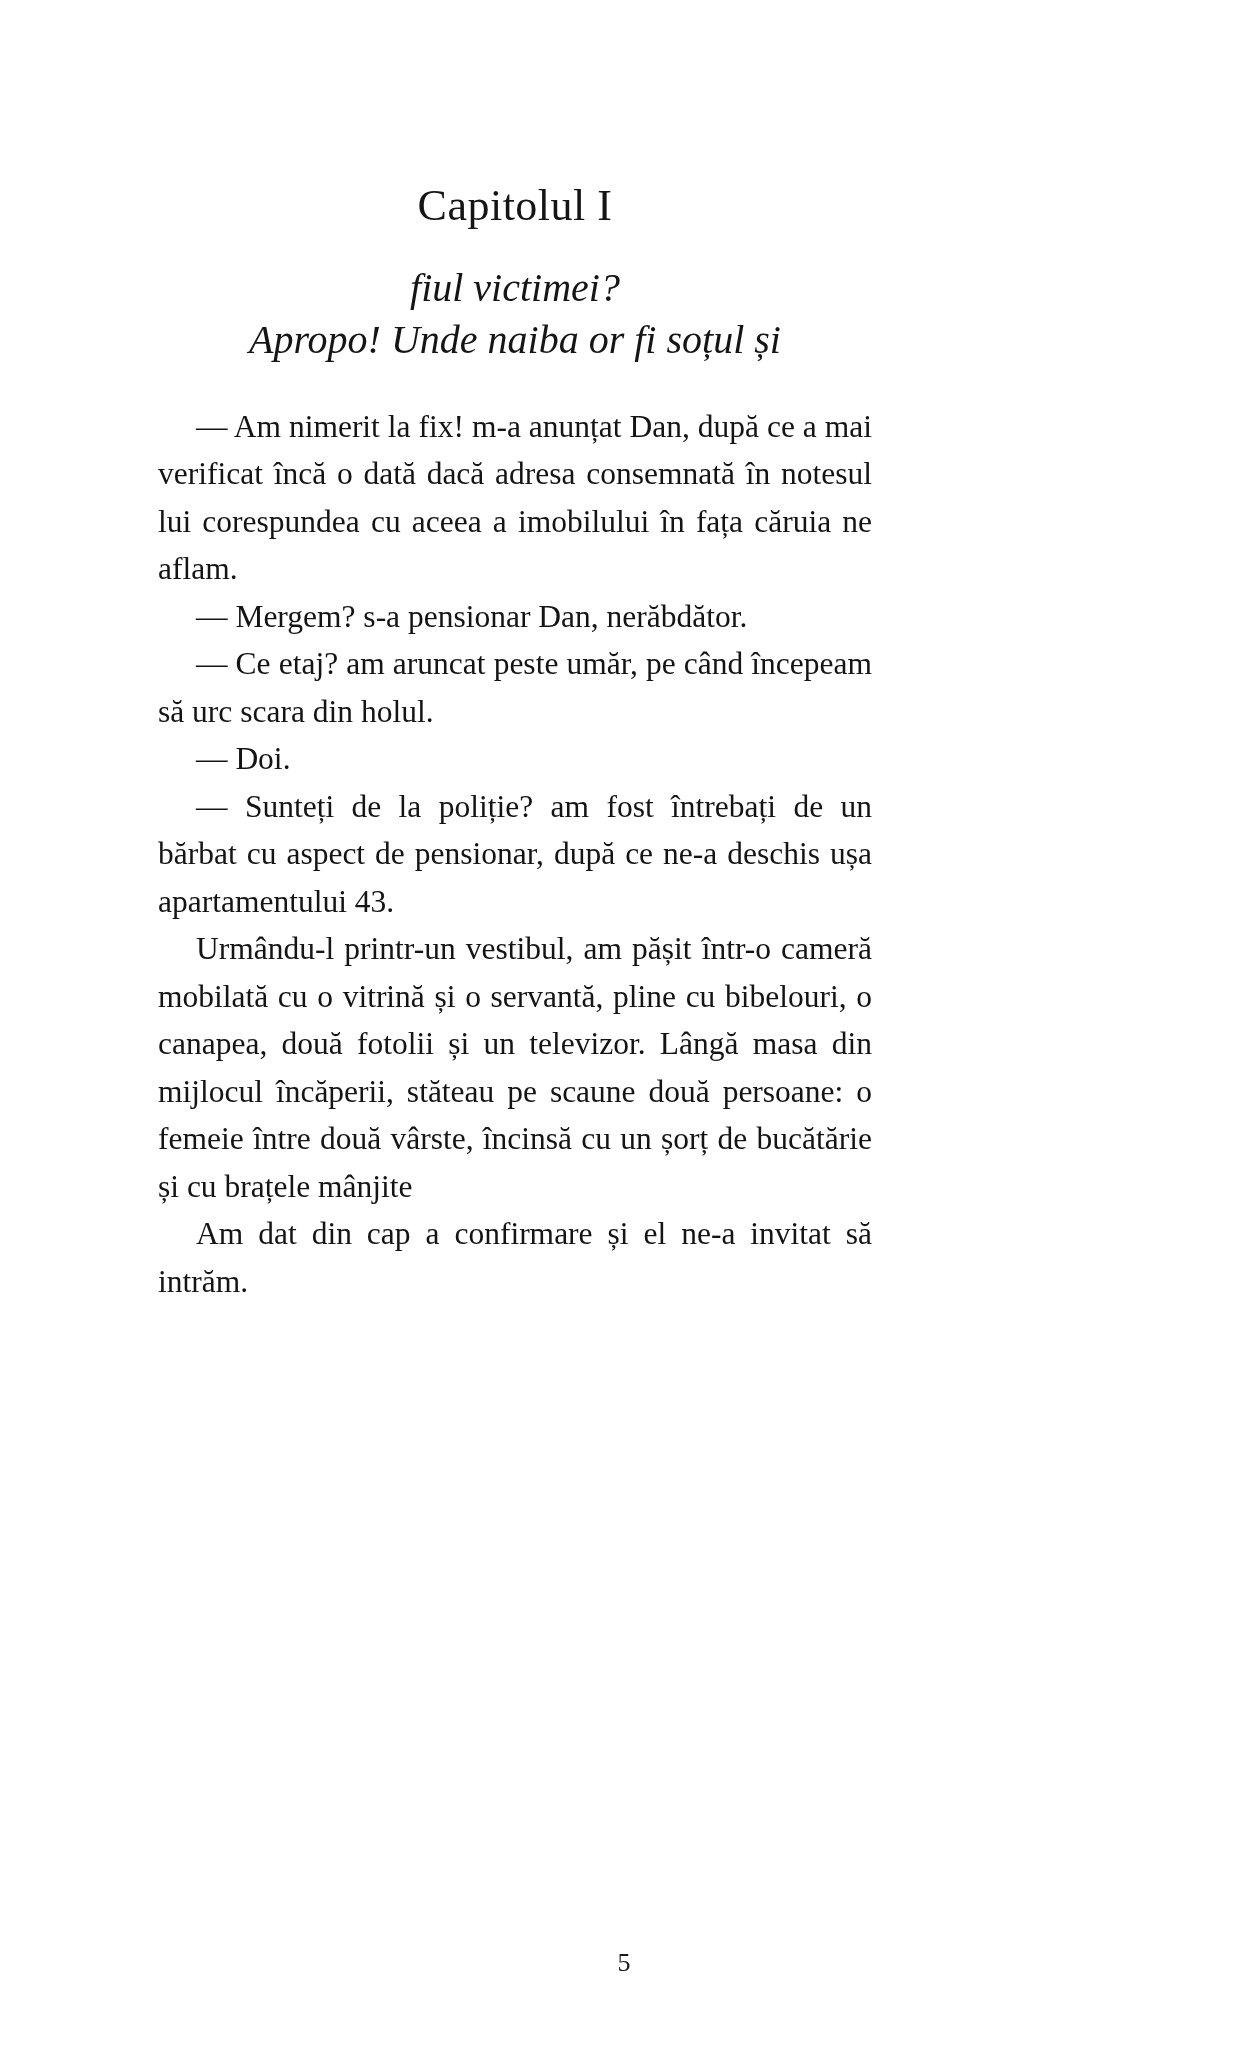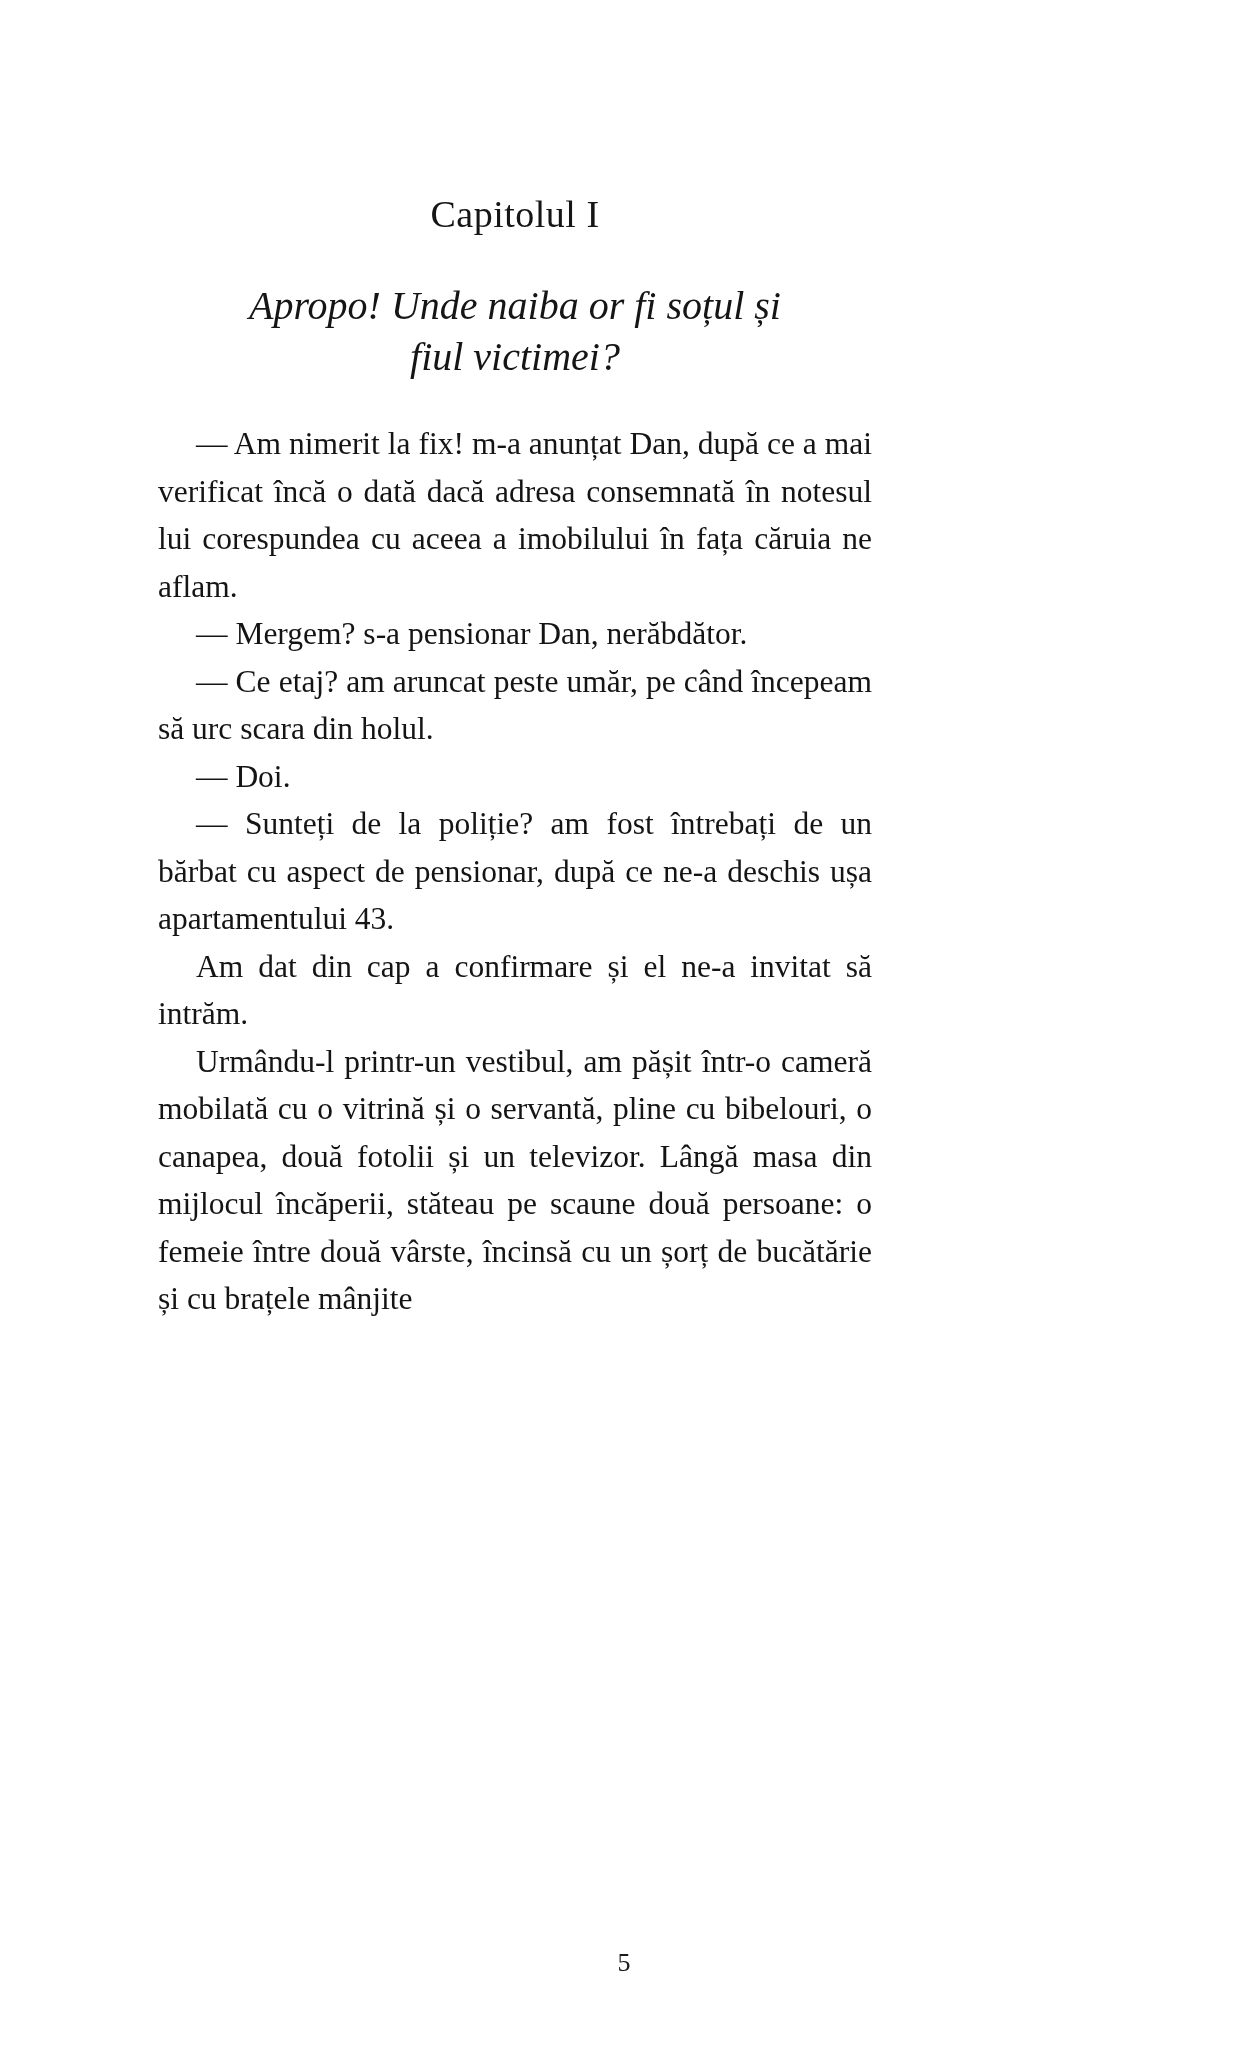--- a/index.html
+++ b/index.html
@@ -17,26 +17,26 @@
     box-sizing: border-box;
   }
   .content {
     position: absolute;
     left: 150px;
     top: 0;
     width: 730px;
   }
   .chapter-number {
     font-family: "Liberation Serif", "DejaVu Serif", serif;
-    font-size: 38px;
+    font-size: 44px;
     font-weight: 400;
     color: #151515;
     text-align: center;
     letter-spacing: 0.5px;
-    margin: 16px;
+    margin: 4px;
     padding-top: 178px;
     line-height: 1.1;
   }
   .chapter-title {
     font-family: "Liberation Serif", "DejaVu Serif", serif;
     font-style: italic;
     font-size: 40px;
     font-weight: 400;
     color: #151515;
     text-align: center;
@@ -80,30 +80,30 @@
 </style>
 </head>
 <body>
 
 <div class="page">
   <div class="content">
 
     <h1 class="chapter-number">Capitolul I</h1>
 
     <h2 class="chapter-title">
+      <span class="tline">fiul victimei?</span>
       <span class="tline">Apropo! Unde naiba or fi soțul și</span>
-      <span class="tline">fiul victimei?</span>
     </h2>
 
     <div class="body-text">
       <p>— Am nimerit la fix! m-a anunțat Dan, după ce a mai verificat încă o dată dacă adresa consemnată în notesul lui corespundea cu aceea a imobilului în fața căruia ne aflam.</p>
       <p class="last-line-full">— Mergem? s-a pensionar Dan, nerăbdător.</p>
       <p>— Ce etaj? am aruncat peste umăr, pe când începeam să urc scara din holul.</p>
       <p class="last-line-full">— Doi.</p>
       <p>— Sunteți de la poliție? am fost întrebați de un bărbat cu aspect de pensionar, după ce ne-a deschis ușa apartamentului 43.</p>
+      <p>Urmându-l printr-un vestibul, am pășit într-o cameră mobilată cu o vitrină și o servantă, pline cu bibelouri, o canapea, două fotolii și un televizor. Lângă masa din mijlocul încăperii, stăteau pe scaune două persoane: o femeie între două vârste, încinsă cu un șorț de bucătărie și cu brațele mânjite</p>
       <p>Am dat din cap a confirmare și el ne-a invitat să intrăm.</p>
-      <p>Urmându-l printr-un vestibul, am pășit într-o cameră mobilată cu o vitrină și o servantă, pline cu bibelouri, o canapea, două fotolii și un televizor. Lângă masa din mijlocul încăperii, stăteau pe scaune două persoane: o femeie între două vârste, încinsă cu un șorț de bucătărie și cu brațele mânjite</p>
     </div>
 
   </div>
 
   <div class="page-number">5</div>
 </div>
 
 </body></html>

